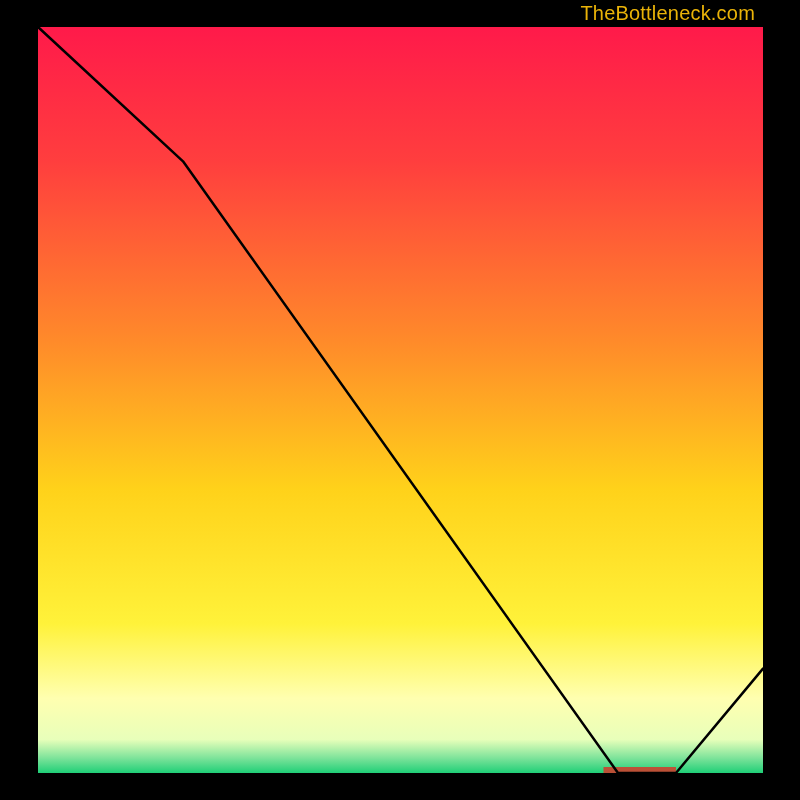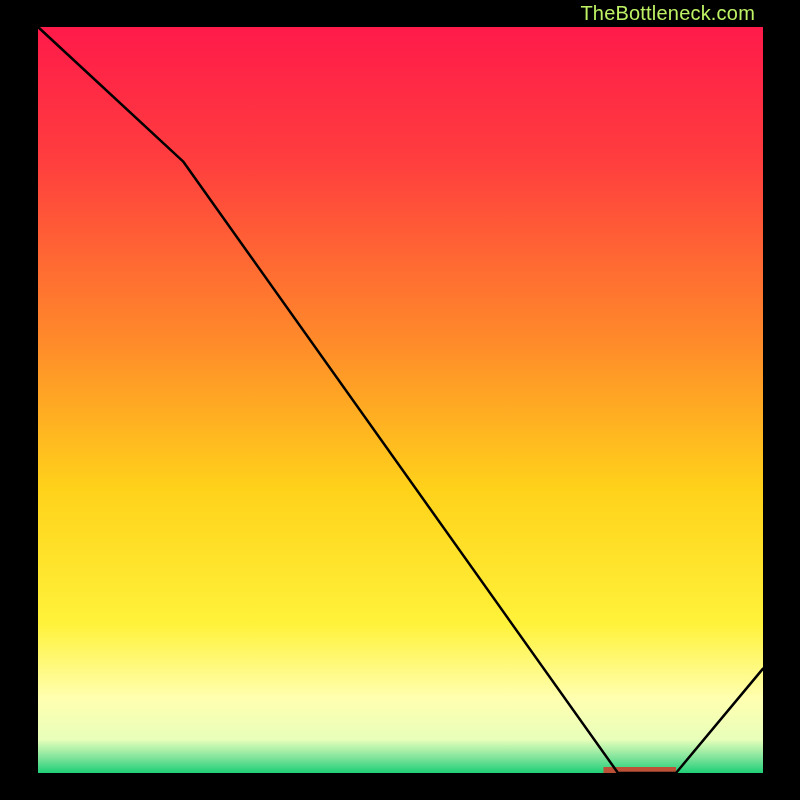--- a/index.html
+++ b/index.html
@@ -13,21 +13,21 @@
   }
   .wrap {
     position: relative;
     width: 800px;
     height: 800px;
   }
   .attrib {
     position: absolute;
     top: 2px;
     right: 45px;
-    color: #bef264;
+    color: #eab308;
     font-size: 20px;
     font-weight: 500;
     letter-spacing: 0.2px;
   }
   svg {
     display: block;
   }
 </style>
 </head>
 <body>

